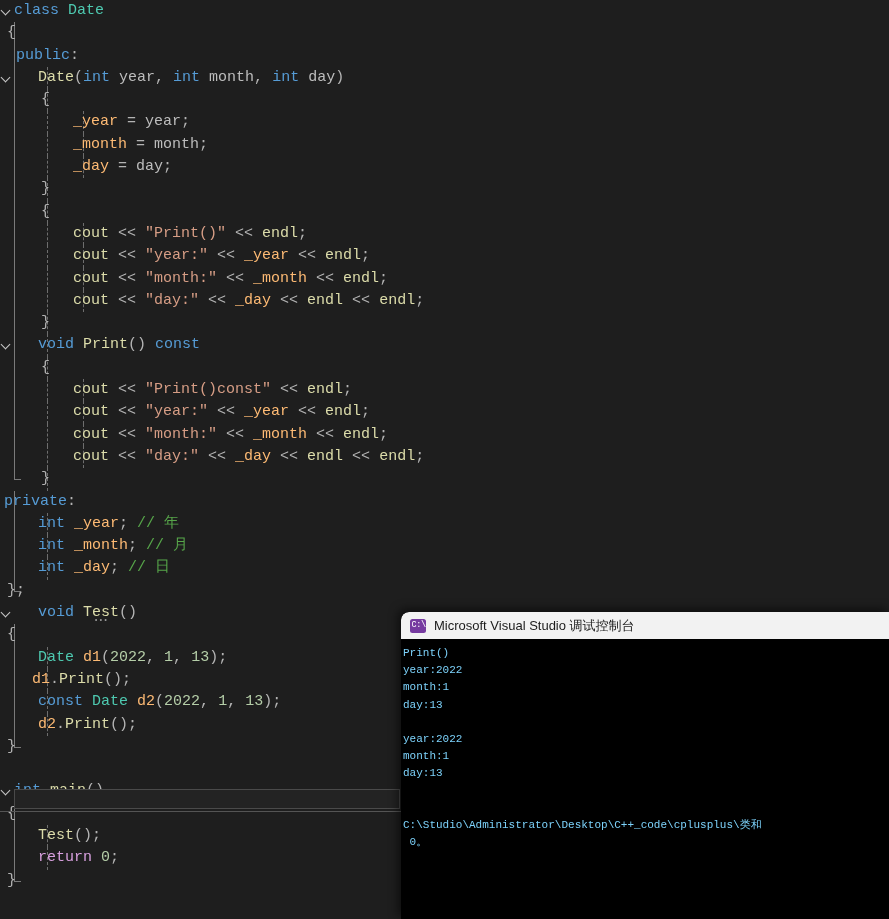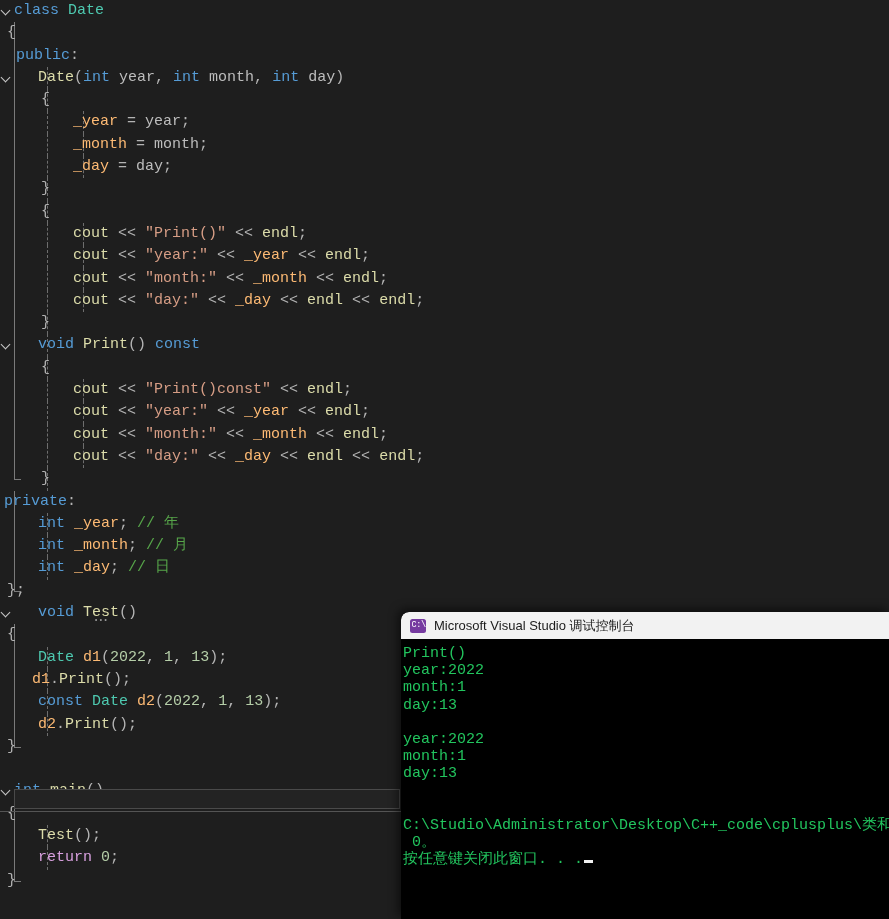--- a/index.html
+++ b/index.html
@@ -187,23 +187,23 @@
     white-space: nowrap;
   }
   #console-body {
     position: relative;
     padding: 6px 0 0 2px;
     height: 280px;
     background: #000000;
   }
   .con-line {
     font-family: "Liberation Mono", "DejaVu Sans Mono", monospace;
-    font-size: 15px;
+    font-size: 11px;
     line-height: 17.2px;
-    color: #22c55e;
+    color: #7dd3fc;
     white-space: pre;
     height: 17.2px;
     overflow: hidden;
   }
   .con-blank { height: 17.2px; }
   .cursor-block {
     display: inline-block;
     width: 9px;
     height: 3px;
     background: #f0f0f0;
@@ -275,17 +275,16 @@
         <div class="con-line">month:1</div>
         <div class="con-line">day:13</div>
         <div class="con-line con-blank"></div>
         <div class="con-line">year:2022</div>
         <div class="con-line">month:1</div>
         <div class="con-line">day:13</div>
         <div class="con-line con-blank"></div>
         <div class="con-line con-blank"></div>
         <div class="con-line">C:\Studio\Administrator\Desktop\C++_code\cplusplus\类和</div>
         <div class="con-line"> 0。</div>
-        <div class="con-line">按任意键关闭此窗口. . .<span class="cursor-block"></span></div>
       </div>
   </div>
 
 </div>
 
 </body></html>

